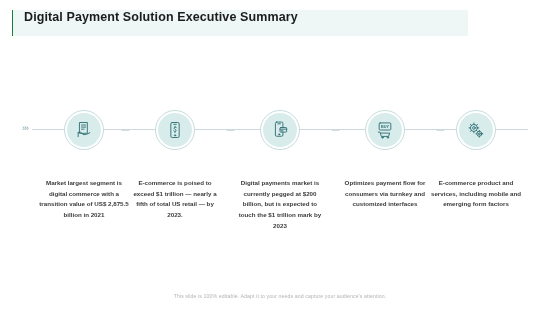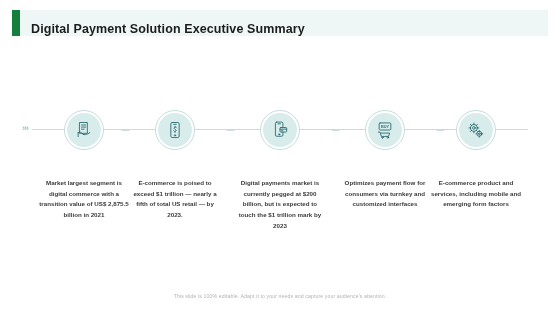--- a/index.html
+++ b/index.html
@@ -11,25 +11,25 @@
   }
   .slide {
     position: relative;
     width: 560px; height: 315px;
     background: #ffffff;
   }
   
   .title-bar {
     position: absolute;
     left: 12px; top: 10px;
-    width: 536px; height: 26px;
+    width: 456px; height: 26px;
     background: #eef6f6;
-    border-left: 8px solid #15803d;
-    display: flex;
-    align-items: flex-end;
+    border-left: 1px solid #15803d;
+    display: flex;
+    align-items: flex-start;
   }
   .title-text {
     font-size: 12.5px;
     font-weight: bold;
     color: #1c1c1c;
     letter-spacing: 0.1px;
     padding-left: 11px;
     white-space: nowrap;
   }
   

